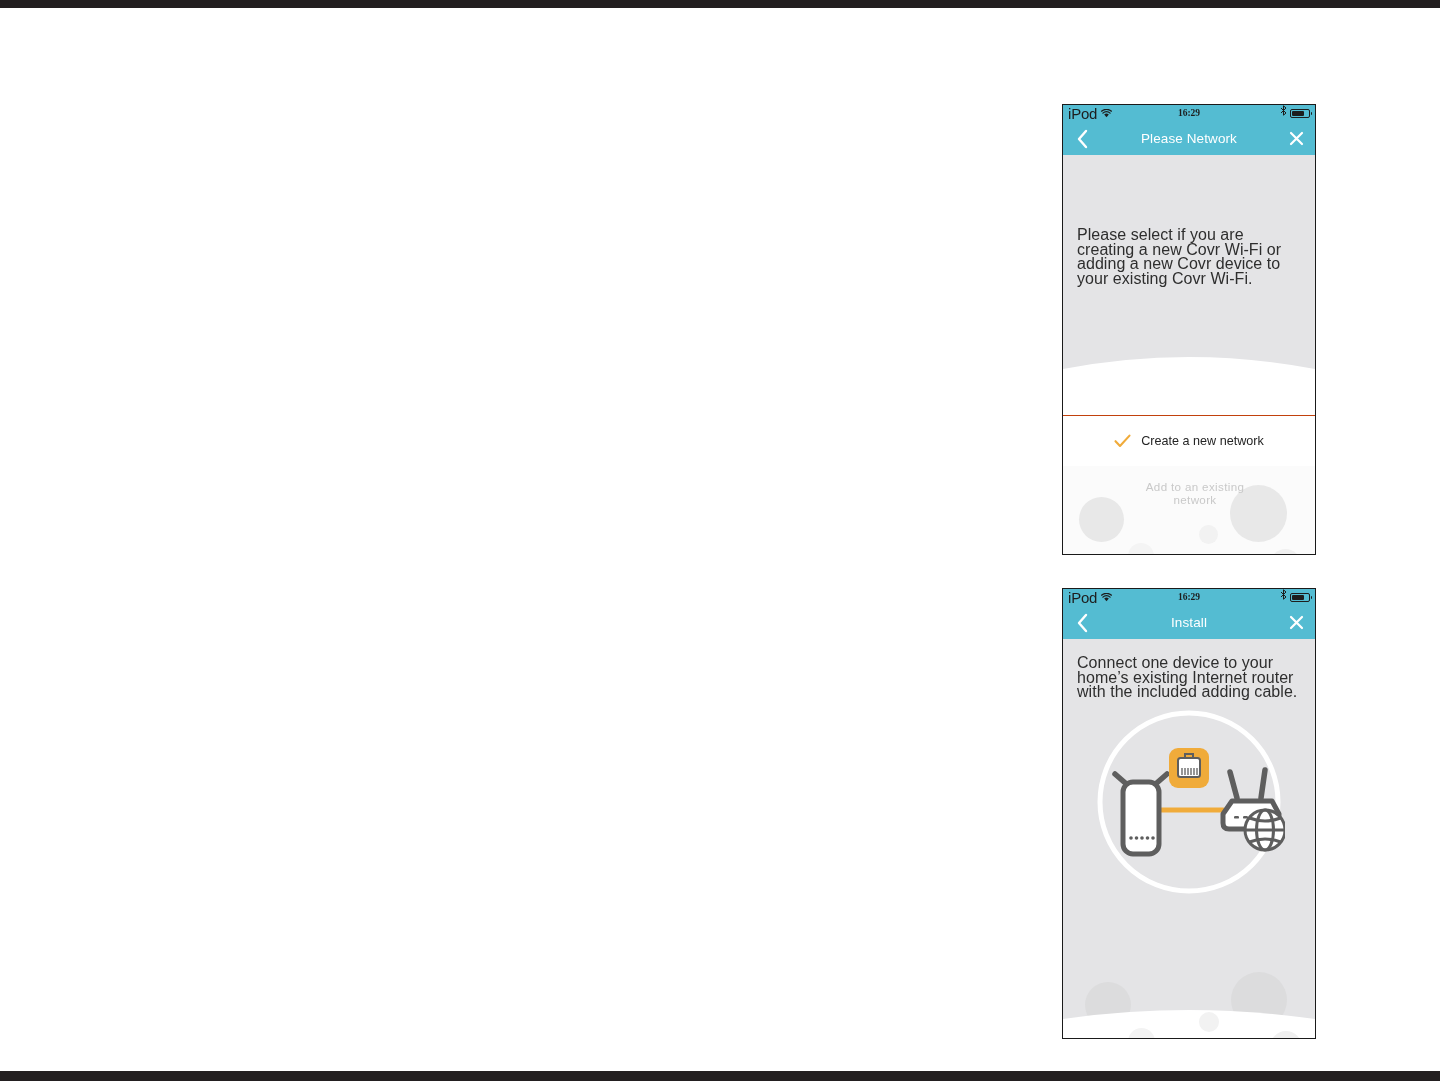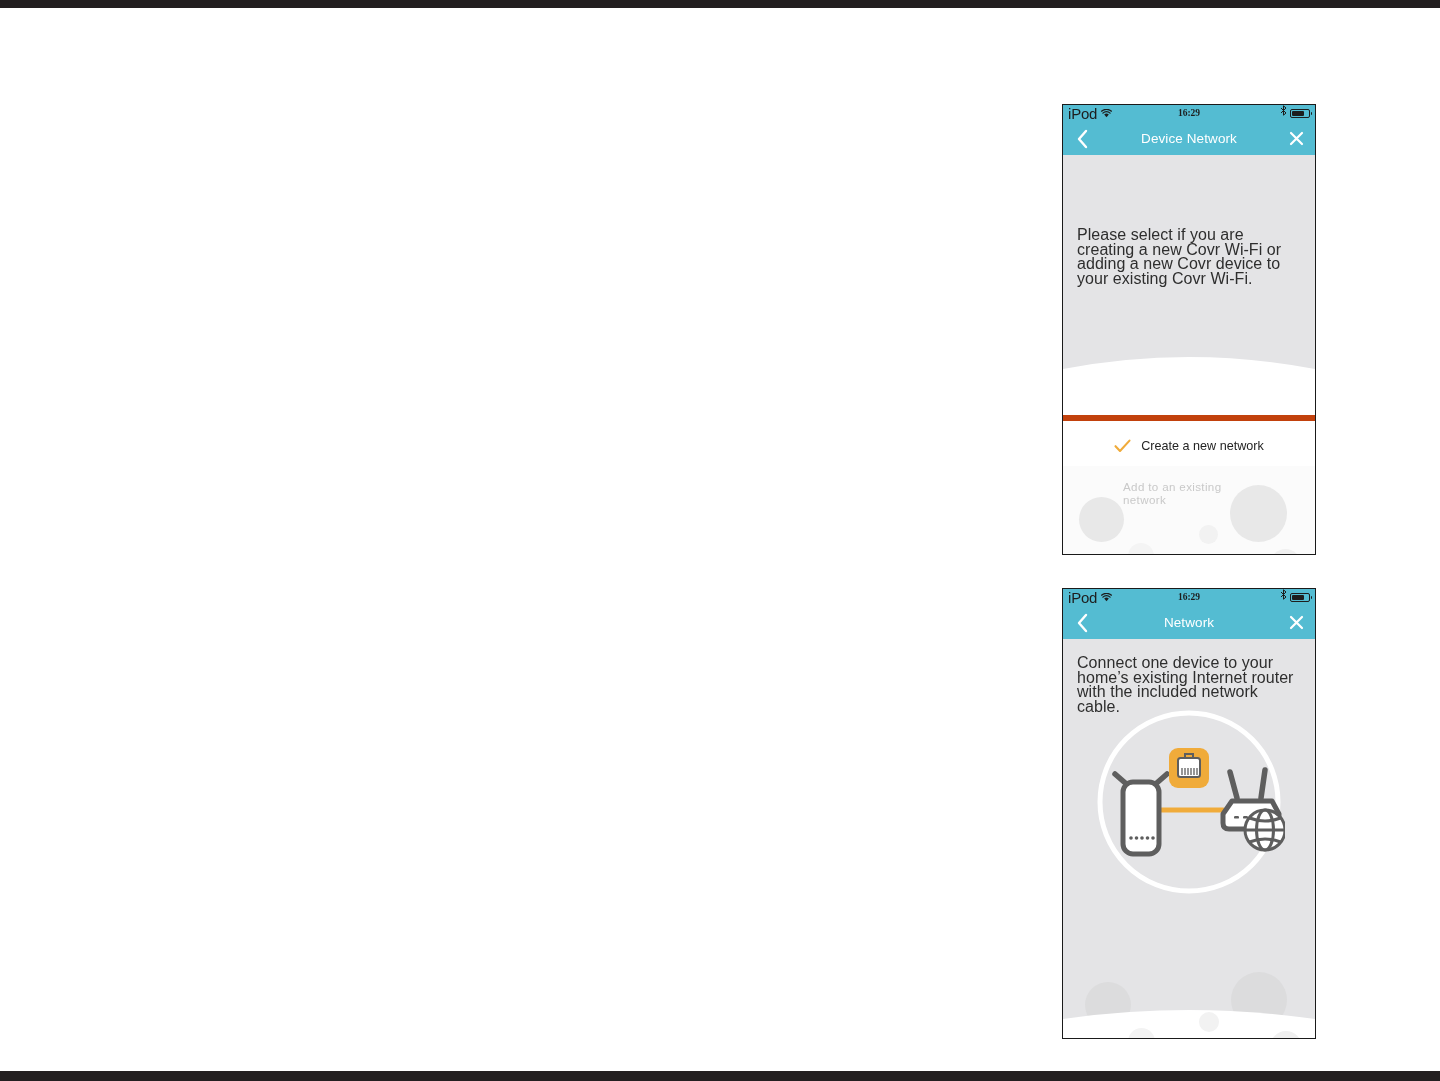--- a/index.html
+++ b/index.html
@@ -160,31 +160,31 @@
     position: absolute;
     left: 0; right: 0;
     height: 50px;
     display: flex;
     align-items: center;
     justify-content: center;
     background: #ffffff;
     font-size: 12.6px;
     color: #242424;
   }
-  .opt-row.sep-top { border-top: 6px solid #c2410c; text-align: center; }
+  .opt-row.sep-top { border-top: 1px solid #c2410c; text-align: center; }
   .opt-row.sep-bottom { border-bottom: 1px solid #dcdcdc; }
   .opt-check {
     margin-right: 10px;
     display: inline-flex;
     align-items: center;
   }
   .opt-faded {
     position: absolute;
-    left: 0; right: 0;
-    text-align: left;
+    left: 12px; right: 0;
+    text-align: center;
     color: #c9c9c9;
     font-size: 11.6px;
     line-height: 13px;
     letter-spacing: 0.35px;
     padding: 0 60px;
     box-sizing: border-box;
   }
 
   
   .illus {
@@ -222,21 +222,21 @@
         </span>
     </span>
   </div>
 
   <div class="navbar">
     <div class="nav-back">
       <svg width="13" height="20" viewBox="0 0 13 20">
         <path d="M10 2 L3 10 L10 18" stroke="#ffffff" stroke-width="2.4" fill="none" stroke-linecap="round" stroke-linejoin="round"></path>
       </svg>
     </div>
-    <div class="nav-title">Device Network</div>
+    <div class="nav-title">Please Network</div>
     <div class="nav-close">
       <svg width="15" height="15" viewBox="0 0 15 15">
         <path d="M2 2 L13 13 M13 2 L2 13" stroke="#ffffff" stroke-width="2.2" stroke-linecap="round"></path>
       </svg>
     </div>
   </div>
 
   <div class="screen-body">
 
     <div class="blurb" style="top:73px;">Please select if you are creating a new Covr Wi-Fi or adding a new Covr device to your existing Covr Wi-Fi.</div>
@@ -294,31 +294,31 @@
         </span>
     </span>
   </div>
 
   <div class="navbar">
     <div class="nav-back">
       <svg width="13" height="20" viewBox="0 0 13 20">
         <path d="M10 2 L3 10 L10 18" stroke="#ffffff" stroke-width="2.4" fill="none" stroke-linecap="round" stroke-linejoin="round"></path>
       </svg>
     </div>
-    <div class="nav-title">Network</div>
+    <div class="nav-title">Install</div>
     <div class="nav-close">
       <svg width="15" height="15" viewBox="0 0 15 15">
         <path d="M2 2 L13 13 M13 2 L2 13" stroke="#ffffff" stroke-width="2.2" stroke-linecap="round"></path>
       </svg>
     </div>
   </div>
 
   <div class="screen-body">
 
-    <div class="blurb" style="top:17px;">Connect one device to your home’s existing Internet router with the included network cable.</div>
+    <div class="blurb" style="top:17px;">Connect one device to your home’s existing Internet router with the included adding cable.</div>
 
     <svg class="illus" style="top:67px;" width="192" height="192" viewBox="0 0 192 192">
 
       <circle cx="96" cy="96" r="89" fill="none" stroke="#ffffff" stroke-width="5"></circle>
 
       <line x1="62" y1="104" x2="130" y2="104" stroke="#f0ab3a" stroke-width="5" stroke-linecap="round"></line>
 
       <g>
         <path d="M22 68 L38 82" stroke="#5e5e5e" stroke-width="5.5" fill="none" stroke-linecap="round"></path>
         <path d="M74 68 L58 82" stroke="#5e5e5e" stroke-width="5.5" fill="none" stroke-linecap="round"></path>

